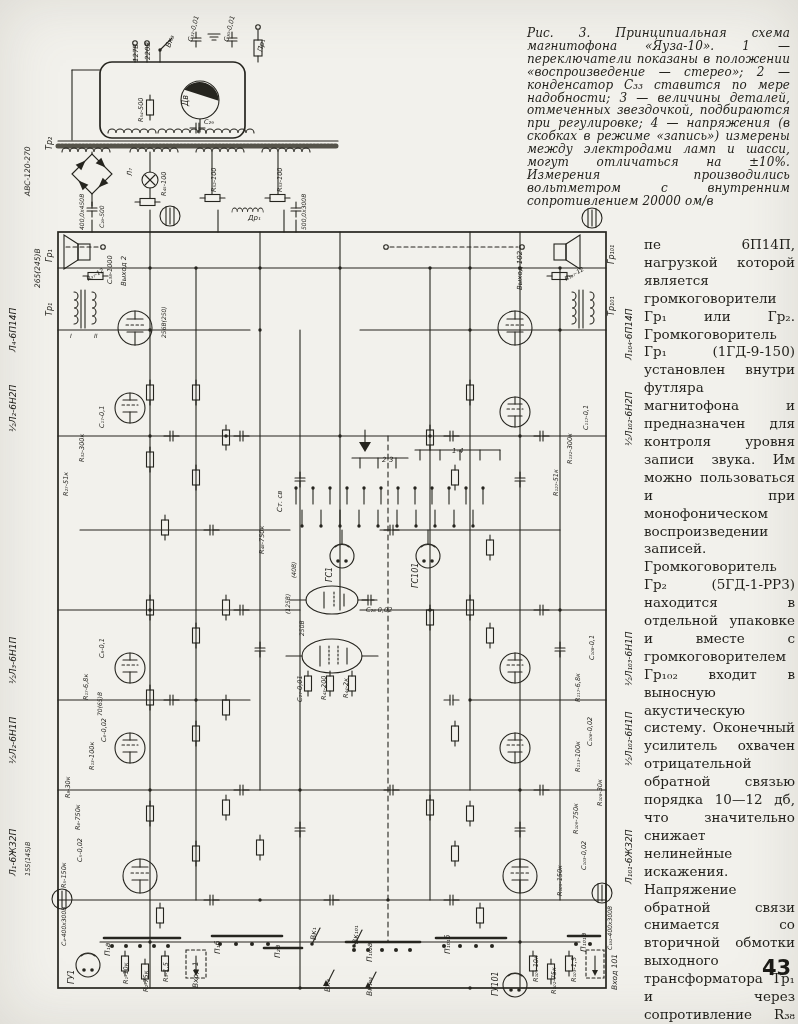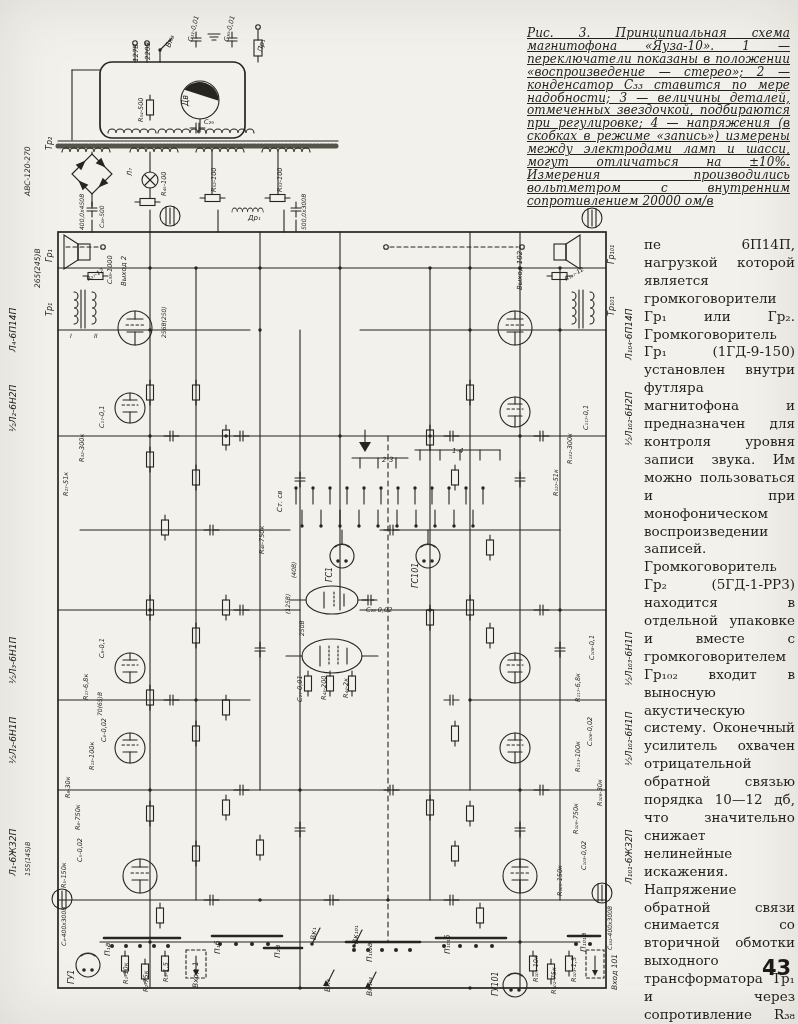--- a/index.html
+++ b/index.html
@@ -1,21 +1,21 @@
 <!DOCTYPE html>
 <html><head>
 <meta charset="utf-8">
 <style>
   html,body{margin:0;padding:0;}
   body{width:798px;height:1024px;background:#e8e7e2;font-family:"DejaVu Serif",serif;}
   .page{position:relative;width:798px;height:1024px;background:#f2f1ec;overflow:hidden;
         box-shadow:inset 0 0 60px rgba(120,115,100,.18);}
   .caption{position:absolute;left:527px;top:27px;width:263px;
            font:italic 12px/12.9px "DejaVu Serif",serif;color:#23221d;
-           text-align:justify;letter-spacing:.1px;text-decoration:underline;}
+           text-align:justify;letter-spacing:.1px;}
   .column{position:absolute;left:644px;top:236px;width:151px;
           font:13.5px/17.9px "DejaVu Serif",serif;color:#201f1a;
           text-align:justify;}
   .pageno{position:absolute;left:728px;top:956px;
           font:bold 21px "DejaVu Sans",sans-serif;color:#1b1a16;z-index:5;margin-left:34px;}
   .watermark{position:absolute;left:551px;top:966px;
              font:44px "DejaVu Sans",sans-serif;color:#a9a8a4;opacity:.85;
              letter-spacing:1px;z-index:4;white-space:nowrap;}
   svg.schem{position:absolute;left:0;top:0;}
   svg.schem *{stroke:#26251f;fill:none;stroke-width:1.1;stroke-linecap:round;}

